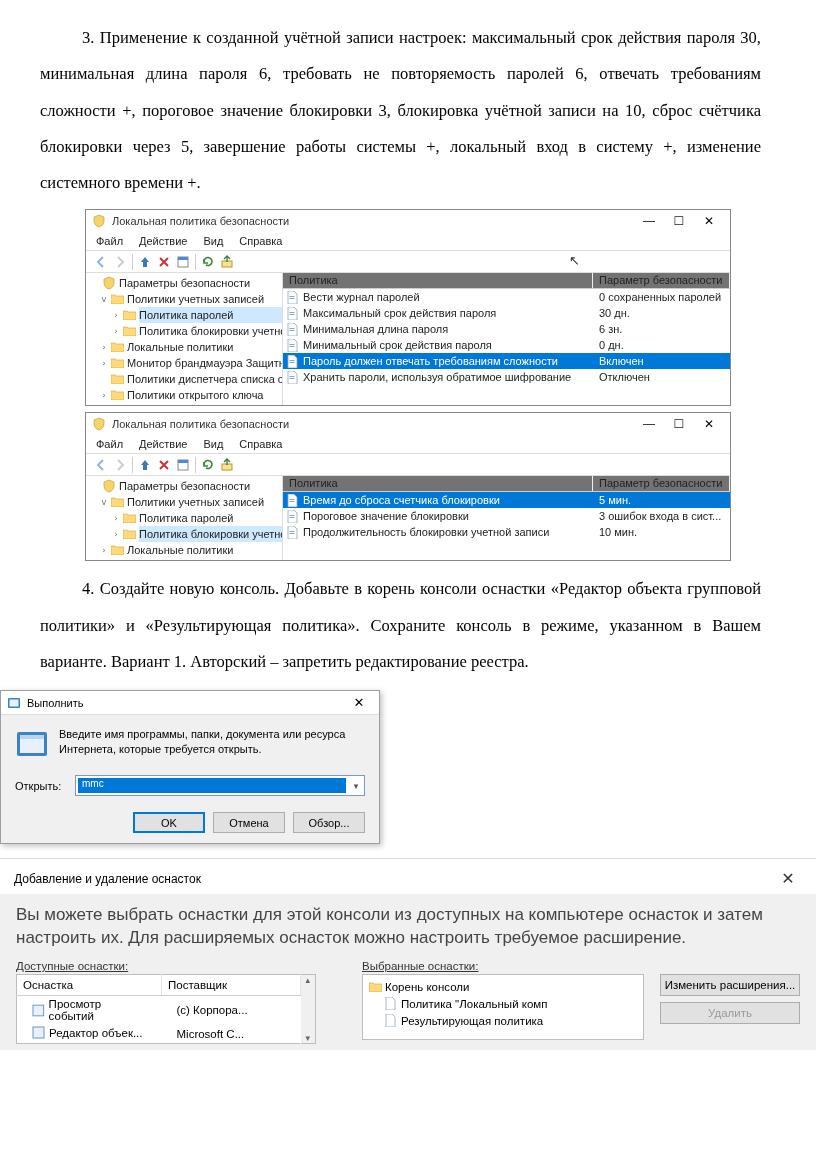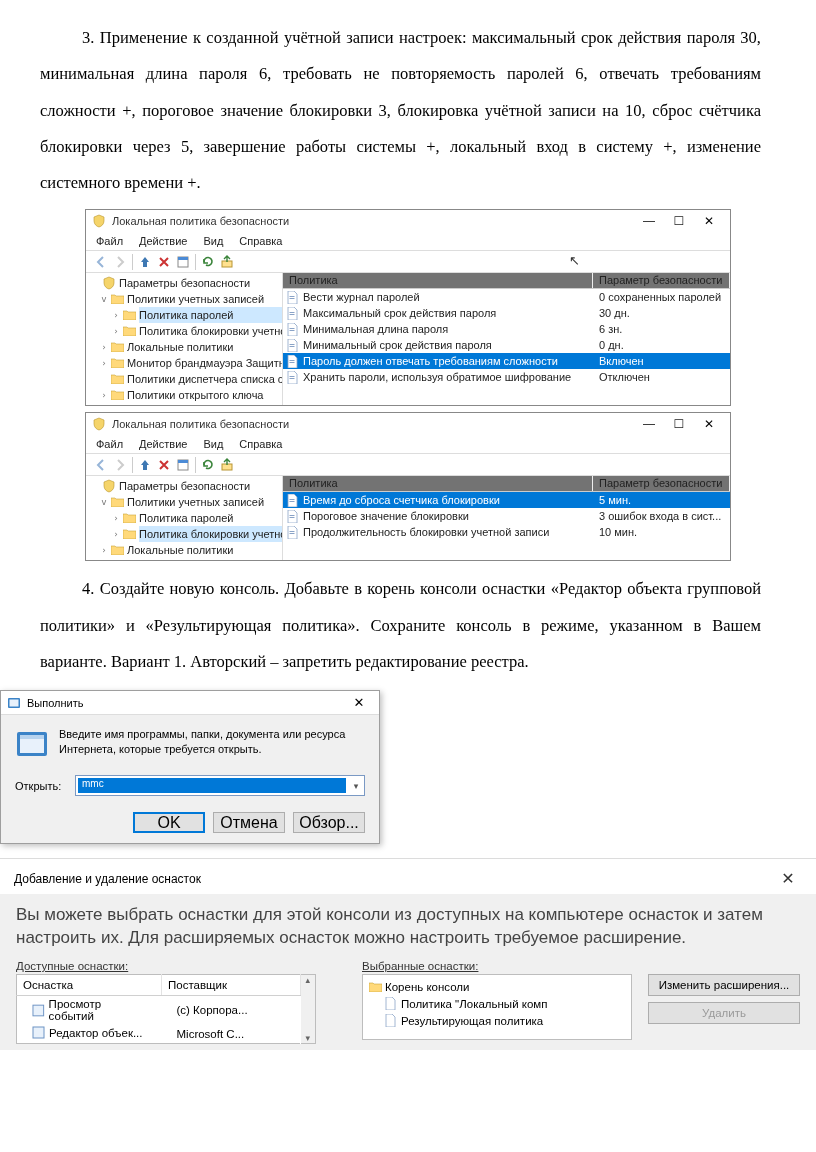--- a/index.html
+++ b/index.html
@@ -126,21 +126,21 @@
   .rundlg .rt .x { width:28px; text-align:center; font-size:13px;}
   .rundlg .msgarea { display:flex; padding:12px 14px 6px 14px; gap:10px; }
   .rundlg .bigico { width:34px; height:34px; flex-shrink:0; }
   .rundlg .msg { font-size:11px; line-height:1.35; }
   .rundlg .openrow { display:flex; align-items:center; padding:8px 14px 10px 14px; gap:10px;}
   .rundlg .openrow .lbl { width:50px; font-size:11px;}
   .rundlg .openrow .combo { flex:1; display:flex; align-items:center; height:21px; background:#fff; border:1px solid #7a99c4;}
   .rundlg .openrow .combo .val { flex:1; padding:0 4px; background:#0078d7; color:#fff; height:15px; margin:2px; font-size:10px;}
   .rundlg .openrow .combo .dd { width:16px; text-align:center; color:#555; font-size:9px;}
   .rundlg .btnrow { display:flex; justify-content:flex-end; gap:8px; padding:6px 14px 10px 14px;}
-  .rundlg .btn { min-width:72px; height:21px; background:#e1e1e1; border:1px solid #adadad; display:flex; align-items:center; justify-content:center; font-size:16px;}
+  .rundlg .btn { min-width:72px; height:21px; background:#e1e1e1; border:1px solid #adadad; display:flex; align-items:center; justify-content:center; font-size:11px;}
   .rundlg .btn.def { border:1px solid #0078d7; box-shadow: inset 0 0 0 1px #0078d7; }
 
   
   .snapdlg {
     margin: 14px 0 0 0;
     width: 816px;
     background: #f0f0f0;
     font-family: "Segoe UI", Tahoma, Arial, sans-serif;
     font-size: 12px;
     border-top: 1px solid #dcdcdc;
@@ -166,21 +166,21 @@
   .snapdlg table.av th { text-align:left; font-weight:normal; padding:3px 6px; border-bottom:1px solid #d0d0d0; border-right:1px solid #e3e3e3; background:#fff;}
   .snapdlg table.av td { padding:1px 15px;margin-left:16px; }
   .snapdlg .selbox {
     background:#fff; border:1px solid #bdbdbd; padding:3px 6px 5px 6px; font-size:11.5px;
     height: 66px;
   }
   .snapdlg .selrow { display:flex; align-items:center; height:17px; }
   .snapdlg .selrow .ic { width:16px; display:flex; align-items:center; }
   .snapdlg .ract { display:flex; flex-direction:column; gap:6px; margin-left:8px;}
   .snapdlg .rflex { display:flex; gap:8px; align-items:flex-start;}
-  .snapdlg .rbtn { width:152px; height:22px; background:#e1e1e1; border:1px solid #adadad; display:flex; align-items:center; justify-content:center; font-size:11.5px;}
+  .snapdlg .rbtn { width:140px; height:22px; background:#e1e1e1; border:1px solid #adadad; display:flex; align-items:center; justify-content:center; font-size:11.5px;}
   .snapdlg .rbtn.dis { color:#9a9a9a; }
   .snapdlg .scroll { width:16px; background:#f0f0f0; border-left:1px solid #dcdcdc; display:flex; flex-direction:column; justify-content:space-between; align-items:center; font-size:9px; color:#666;}
   .avwrap { display:flex; border:0; height:70px;}
   .avwrap table.av { border-right:0;}
   .avwrap .scroll { border:1px solid #bdbdbd; border-left:0;}
 
   
   .svg-folder .f1 { fill:#ffd97a; stroke:#c9a43a; stroke-width:.6;}
   .svg-doc .p { fill:#fff; stroke:#8aa3c7; stroke-width:.8;}
   .svg-doc .c { fill:#8aa3c7;}

